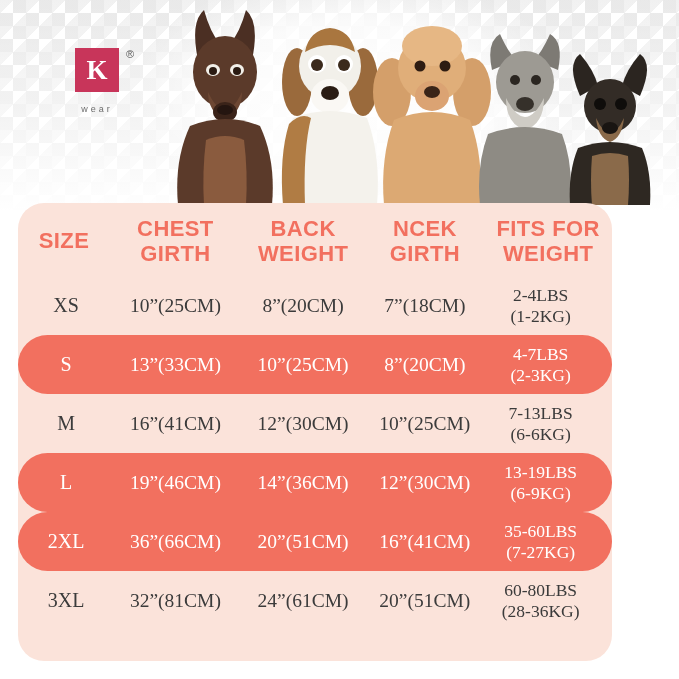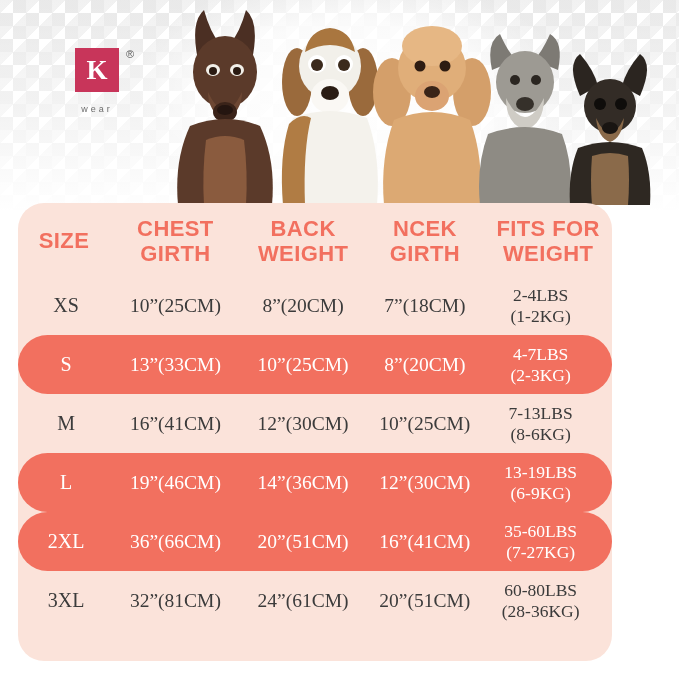--- a/index.html
+++ b/index.html
@@ -332,21 +332,21 @@
           </td>
         </tr>
 
         <tr class="row">
           <td class="size-cell first-cell pad-l">M</td>
           <td>16”(41CM)</td>
           <td>12”(30CM)</td>
           <td>10”(25CM)</td>
           <td class="last-cell pad-r">
             <span class="two-line">7-13LBS</span>
-            <span class="two-line">(8-6KG)</span>
+            <span class="two-line">(6-6KG)</span>
           </td>
         </tr>
 
         <tr class="row alt">
           <td class="size-cell first-cell pad-l">L</td>
           <td>19”(46CM)</td>
           <td>14”(36CM)</td>
           <td>12”(30CM)</td>
           <td class="last-cell pad-r">
             <span class="two-line">13-19LBS</span>

